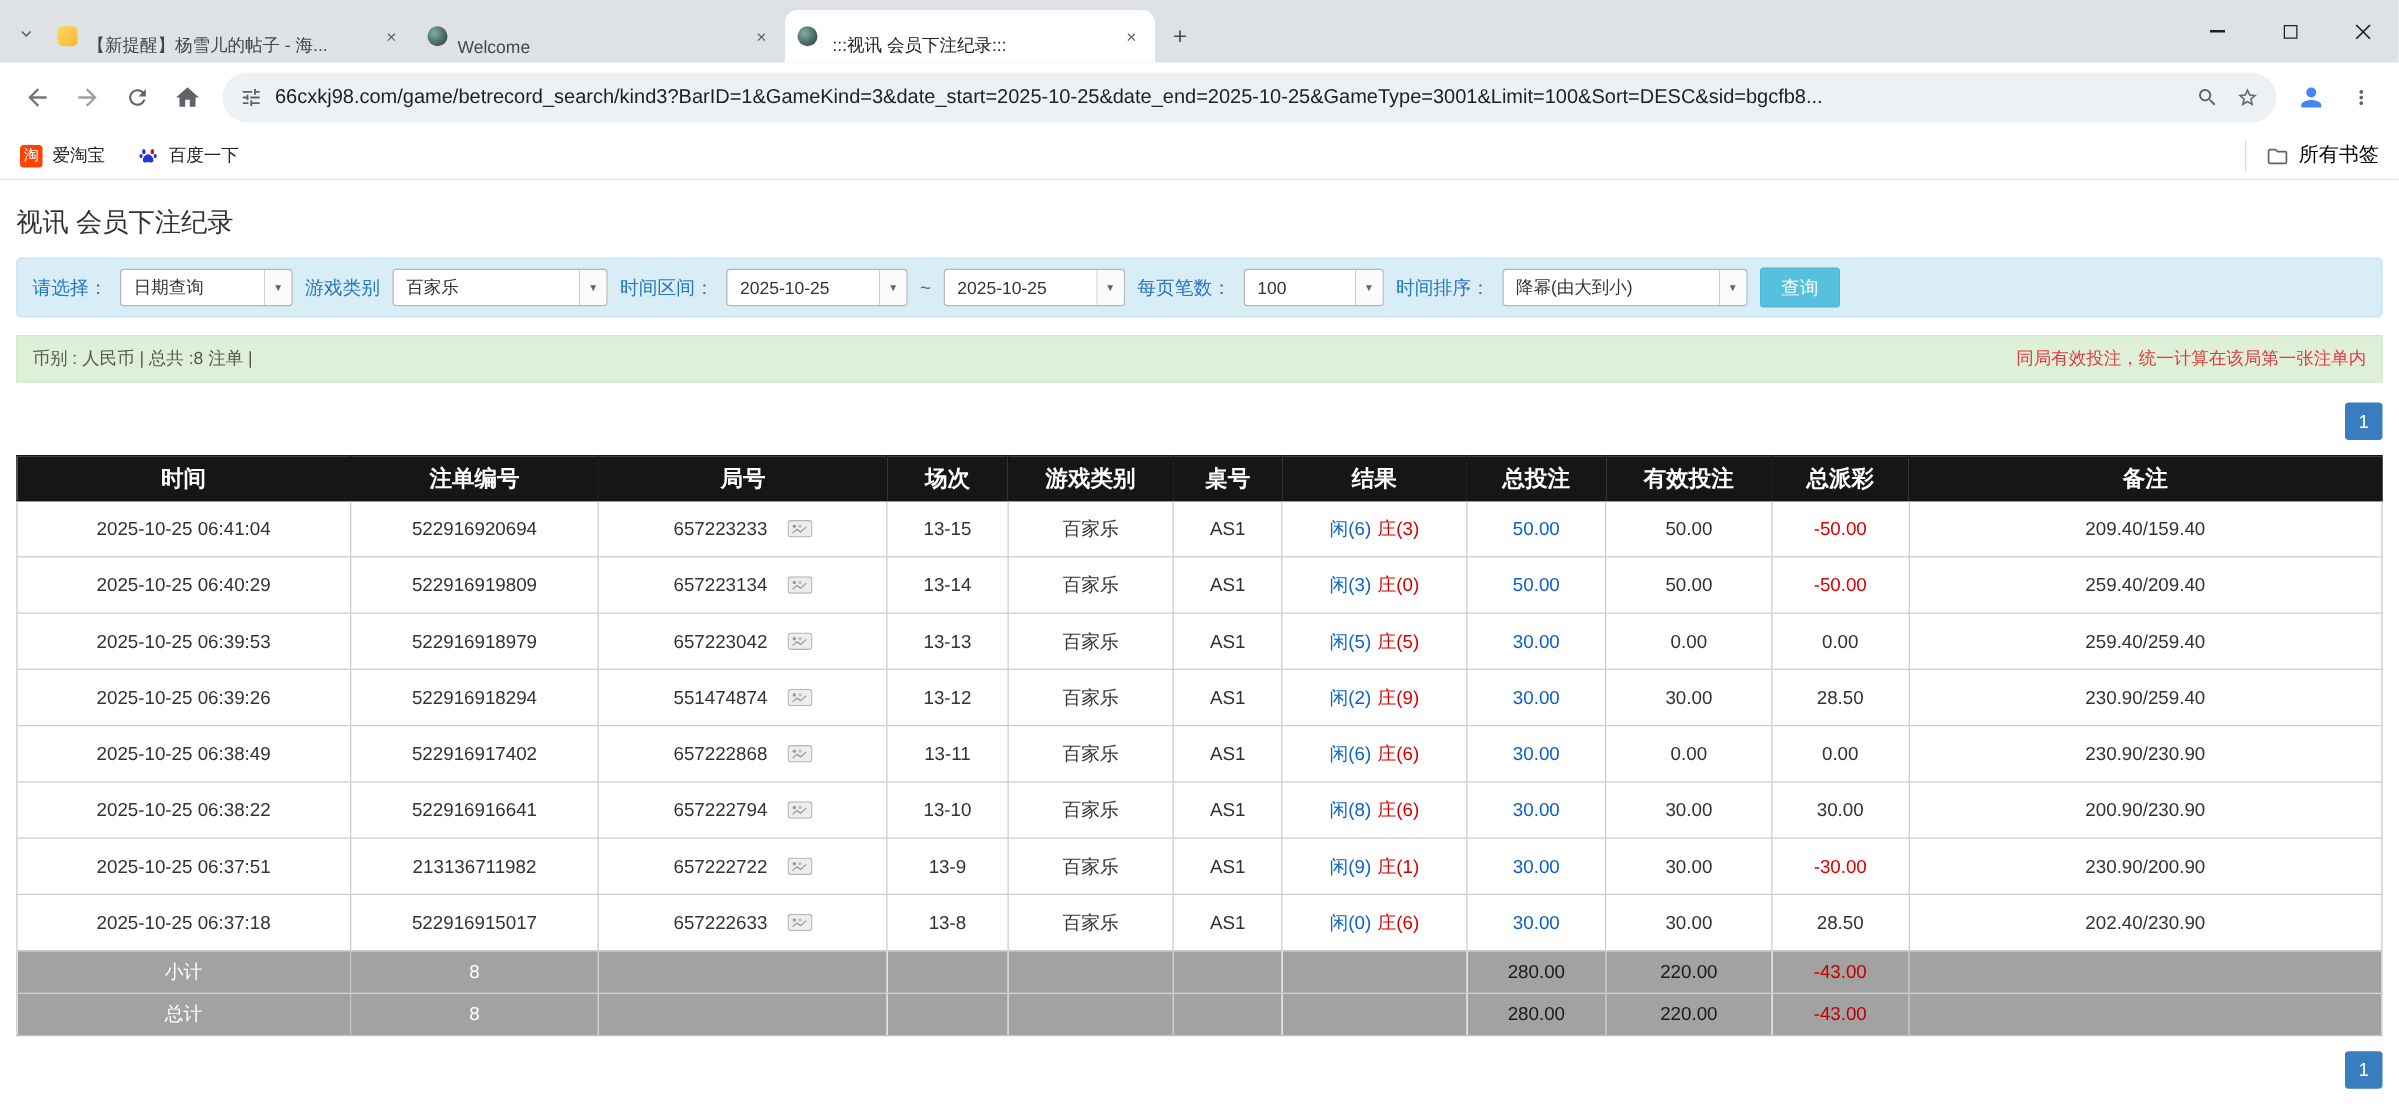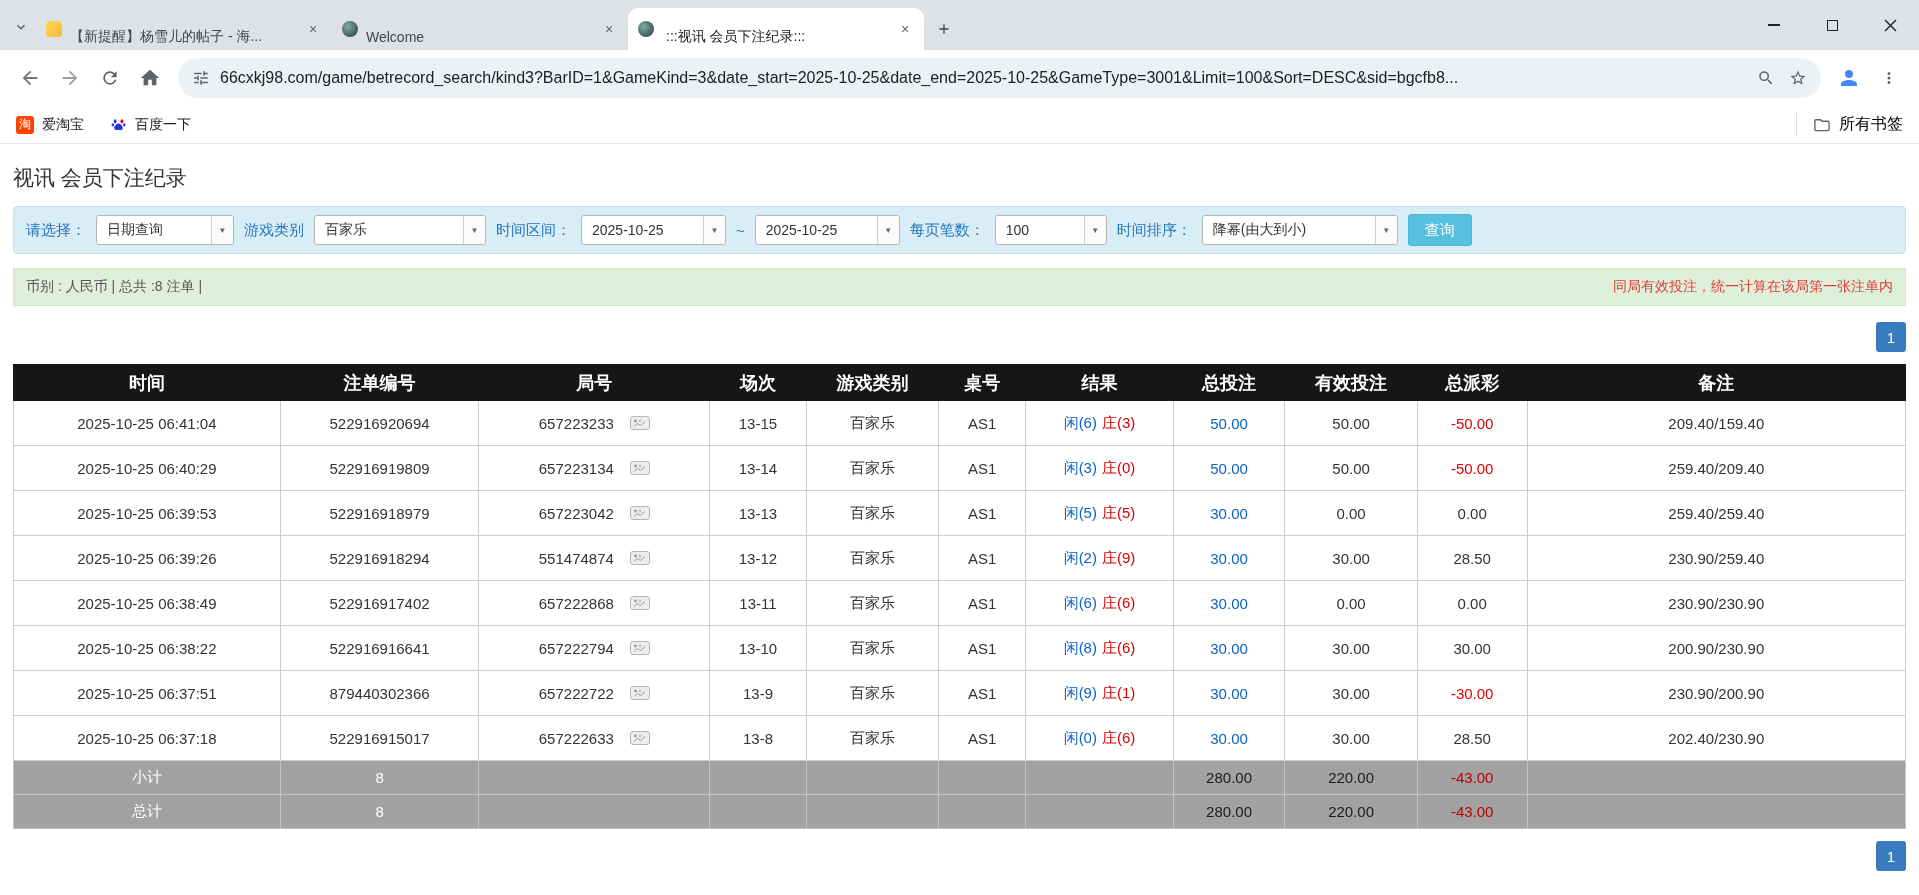--- a/index.html
+++ b/index.html
@@ -464,21 +464,21 @@
       <span class="player">闲(8)</span><span class="banker">庄(6)</span>
     </td>
     <td><a class="betlink">30.00</a></td>
     <td>30.00</td>
     <td class="payout">30.00</td>
     <td>200.90/230.90</td>
   </tr>
 
   <tr>
     <td>2025-10-25 06:37:51</td>
-    <td>879440302366</td>
+    <td>213136711982</td>
     <td>
       <span class="round-wrap">
         <span>657222722</span>
         <span style="display:flex">
           <svg width="20" height="14" viewBox="0 0 20 14">
                   <rect x="0.5" y="0.5" width="19" height="13" rx="2.5" fill="#ededed" stroke="#b5b5b5"></rect>
                   <circle cx="5.5" cy="5" r="1.4" fill="#9a9a9a"></circle>
                   <circle cx="10" cy="5" r="1.4" fill="#c0c0c0"></circle>
                   <path d="M4 10.5l3.5-3 3 2 4.5-4" stroke="#9a9a9a" fill="none"></path>
                 </svg>

